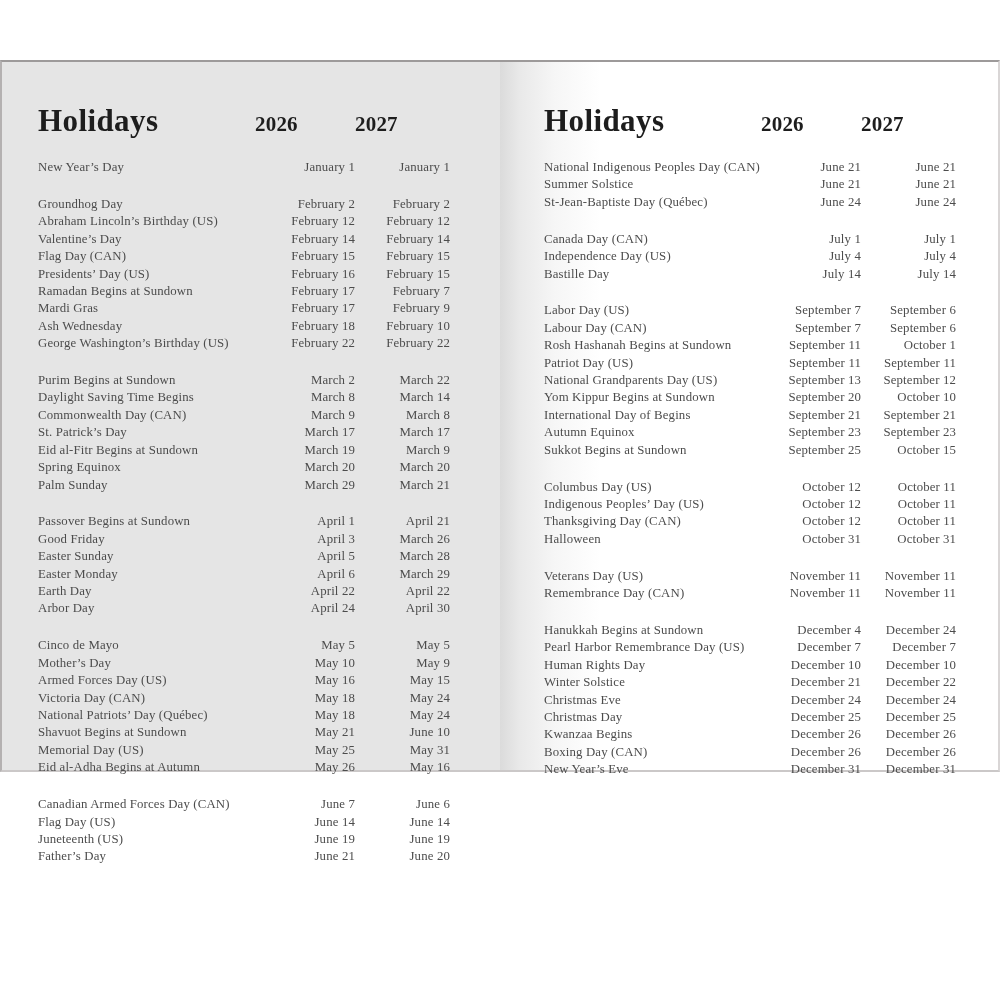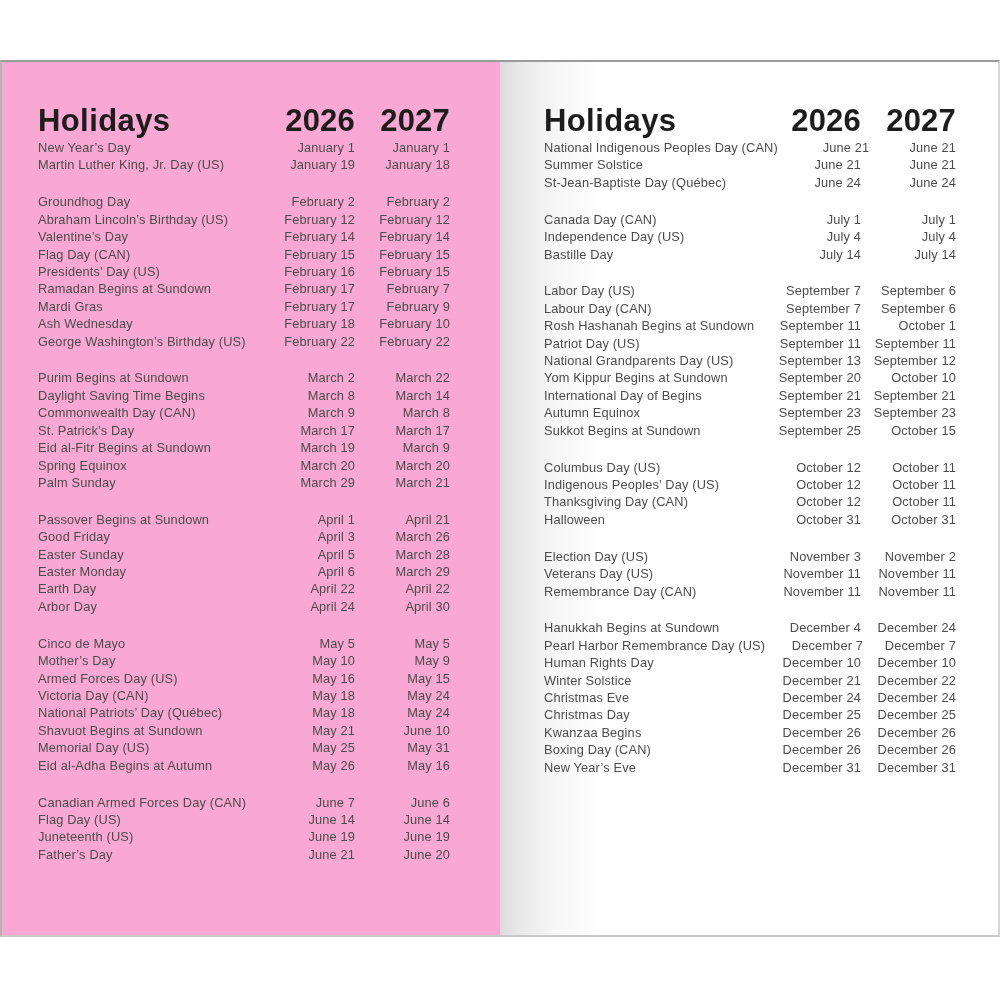--- a/index.html
+++ b/index.html
@@ -9,28 +9,29 @@
     width: 1000px;
     height: 1000px;
     overflow: hidden;
     font-family: "Liberation Sans", sans-serif;
   }
   .spread {
     position: absolute;
     top: 60px;
     left: 0;
     width: 1000px;
-    height: 877px;
+    height: 712px;
     box-sizing: border-box;
-    background: #f9a8d4;
+    background: #e5e5e5;
     border-top: 2px solid #9d9a9a;
     border-bottom: 2px solid #cbc8c8;
     border-left: 2px solid #b4b1b1;
     border-right: 2px solid #d9d6d6;
     display: flex;
+    font-family: Liberation Serif, serif;
   }
   .page {
     width: 50%;
     height: 100%;
     box-sizing: border-box;
   }
   .page-left  { padding: 41px 50px 0 36px; }
   .page-right {
     padding: 41px 42px 0 44px;
     background: linear-gradient(to right, #dbdbdb 0px, #e9e9e9 20px, #f6f6f6 55px, #ffffff 100px);
@@ -42,30 +43,30 @@
   .page-title {
     flex: 1;
     margin: 0;
     font-size: 31px;
     font-weight: bold;
     color: #1d1d1d;
     letter-spacing: 0.4px;
     line-height: 36px;
   }
   .year {
-    font-size: 31px;
+    font-size: 21px;
     font-weight: bold;
     color: #1d1d1d;
-    text-align: right;
+    text-align: left;
     line-height: 36px;
     letter-spacing: 0.2px;
   }
   .year-0 { width: 100px; }
   .year-1 { width: 95px; }
-  .rows { }
+  .rows { margin-top: 17px; }
   .group { margin-bottom: 19.5px; }
   .row {
     display: flex;
     font-size: 12.8px;
     line-height: 17.4px;
     color: #4c4c4c;
     letter-spacing: 0.15px;
   }
   .name { flex: 1; white-space: nowrap; }
   .d26 { width: 100px; text-align: right; white-space: nowrap; }
@@ -82,25 +83,20 @@
       <span class="year year-0">2026</span>
       <span class="year year-1">2027</span>
     </header>
     <div class="rows">
         <div class="group">
           <div class="row">
             <span class="name">New Year’s Day</span>
             <span class="d26">January 1</span>
             <span class="d27">January 1</span>
           </div>
-          <div class="row">
-            <span class="name">Martin Luther King, Jr. Day (US)</span>
-            <span class="d26">January 19</span>
-            <span class="d27">January 18</span>
-          </div>
         </div>
         <div class="group">
           <div class="row">
             <span class="name">Groundhog Day</span>
             <span class="d26">February 2</span>
             <span class="d27">February 2</span>
           </div>
           <div class="row">
             <span class="name">Abraham Lincoln’s Birthday (US)</span>
             <span class="d26">February 12</span>
@@ -383,25 +379,20 @@
             <span class="d27">October 11</span>
           </div>
           <div class="row">
             <span class="name">Halloween</span>
             <span class="d26">October 31</span>
             <span class="d27">October 31</span>
           </div>
         </div>
         <div class="group">
           <div class="row">
-            <span class="name">Election Day (US)</span>
-            <span class="d26">November 3</span>
-            <span class="d27">November 2</span>
-          </div>
-          <div class="row">
             <span class="name">Veterans Day (US)</span>
             <span class="d26">November 11</span>
             <span class="d27">November 11</span>
           </div>
           <div class="row">
             <span class="name">Remembrance Day (CAN)</span>
             <span class="d26">November 11</span>
             <span class="d27">November 11</span>
           </div>
         </div>

